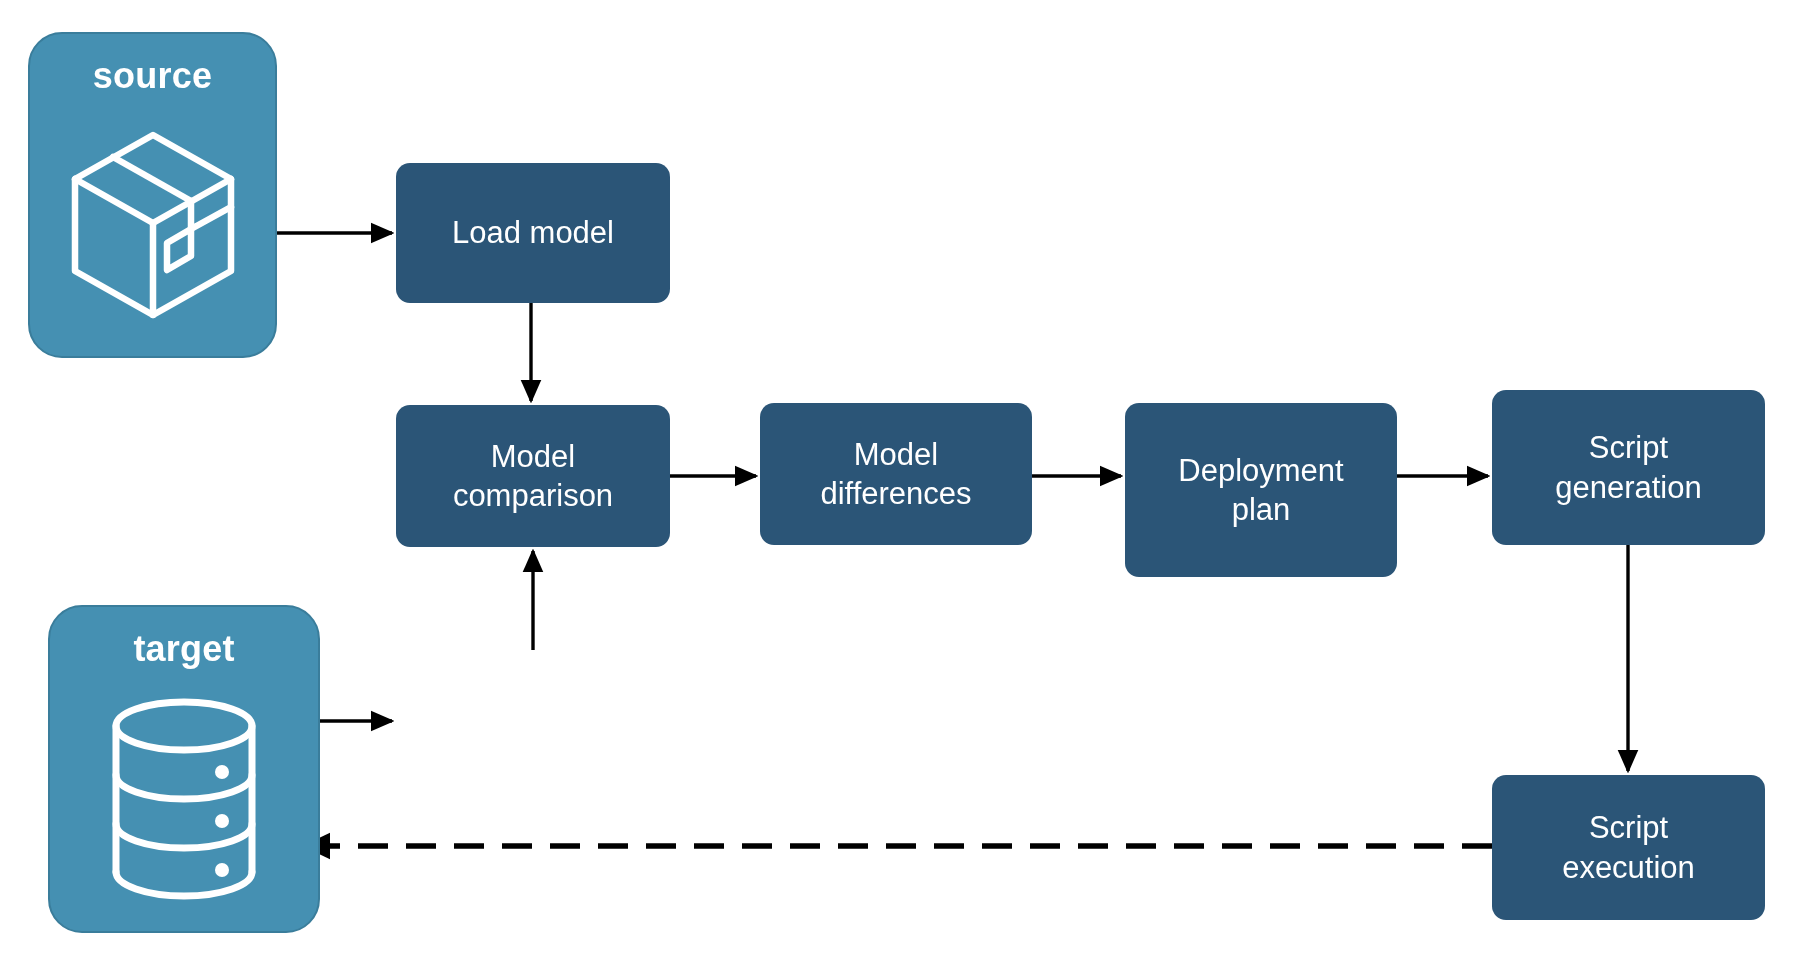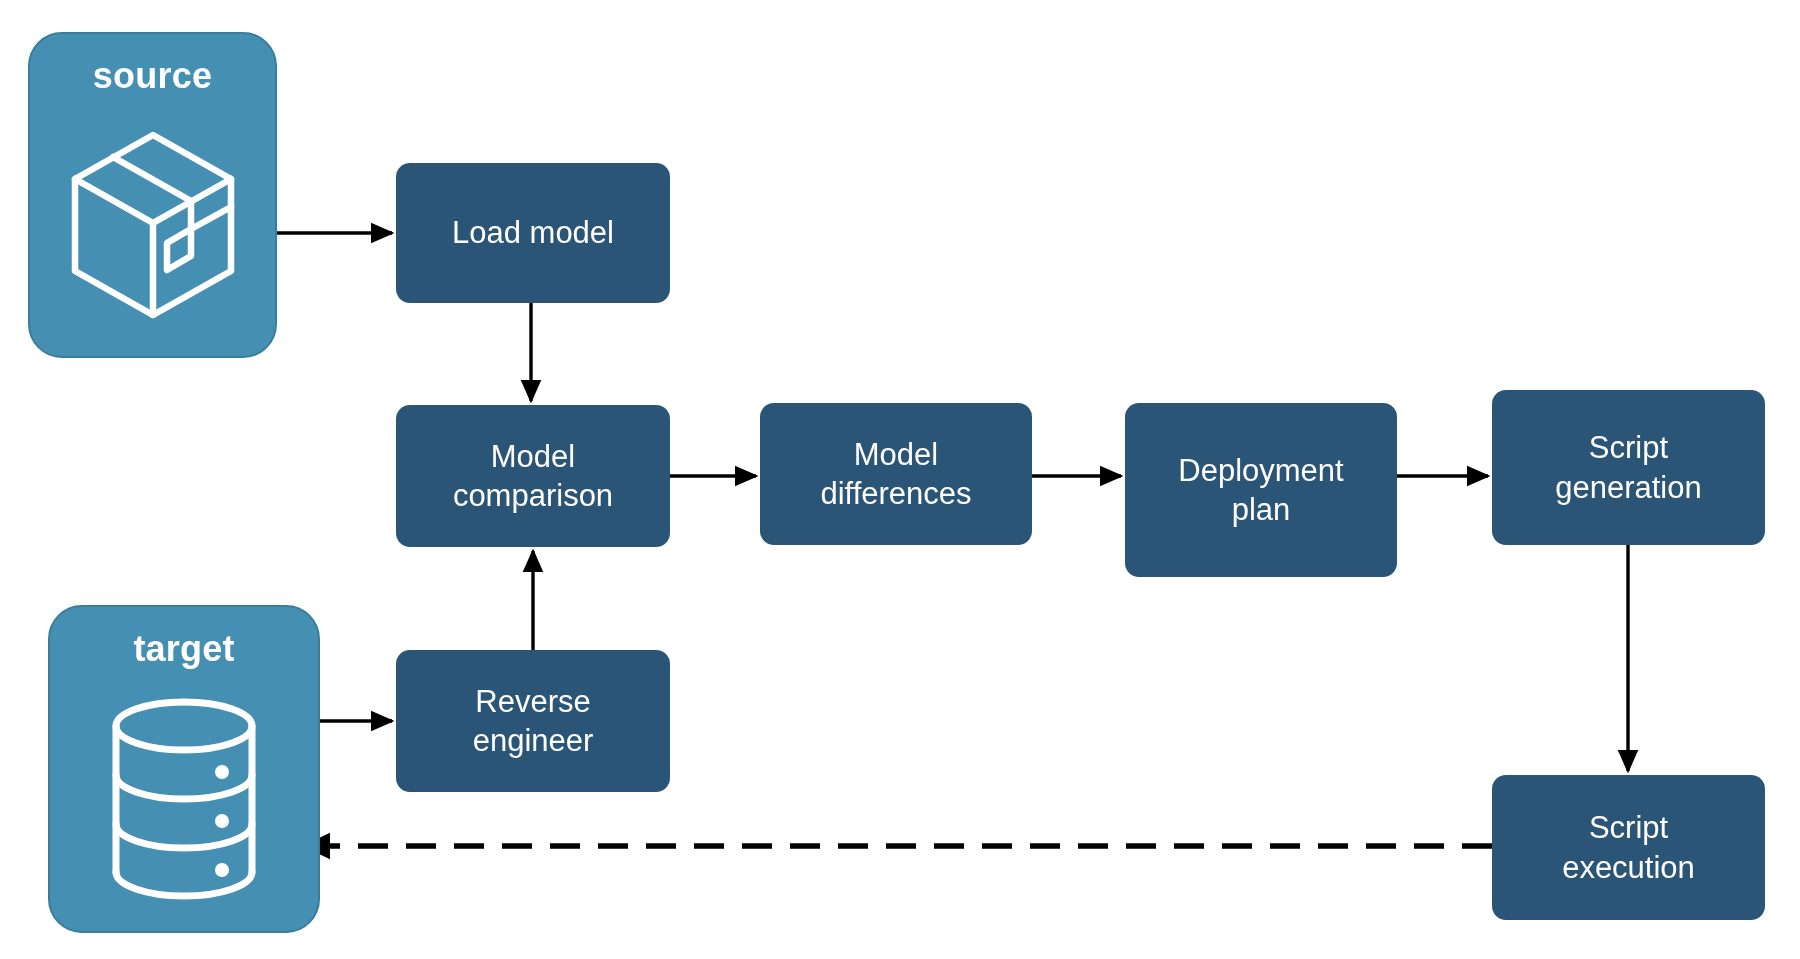--- a/index.html
+++ b/index.html
@@ -155,23 +155,19 @@
   <div class="node process" style="left:1125px; top:403px; width:272px; height:174px;">
     <span class="process-text">Deployment
 plan</span>
   </div>
 
   <div class="node process" style="left:1492px; top:390px; width:273px; height:155px;">
     <span class="process-text">Script
 generation</span>
   </div>
 
-  <div class="node process" style="left:396px; top:650px; width:274px; height:142px;">
-    <span class="process-text">Reverse
-engineer</span>
-  </div>
 
   <div class="node process" style="left:1492px; top:775px; width:273px; height:145px;">
     <span class="process-text">Script
 execution</span>
   </div>
 
 </div>
 
 </body></html>

